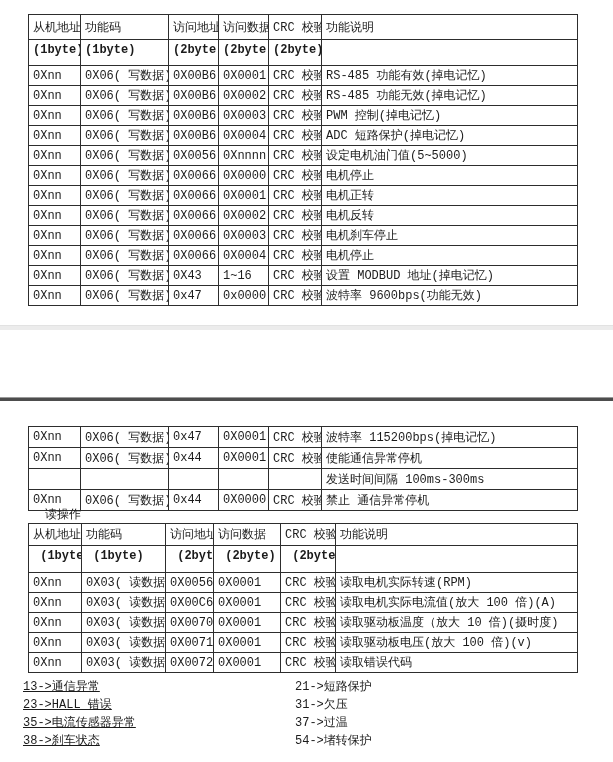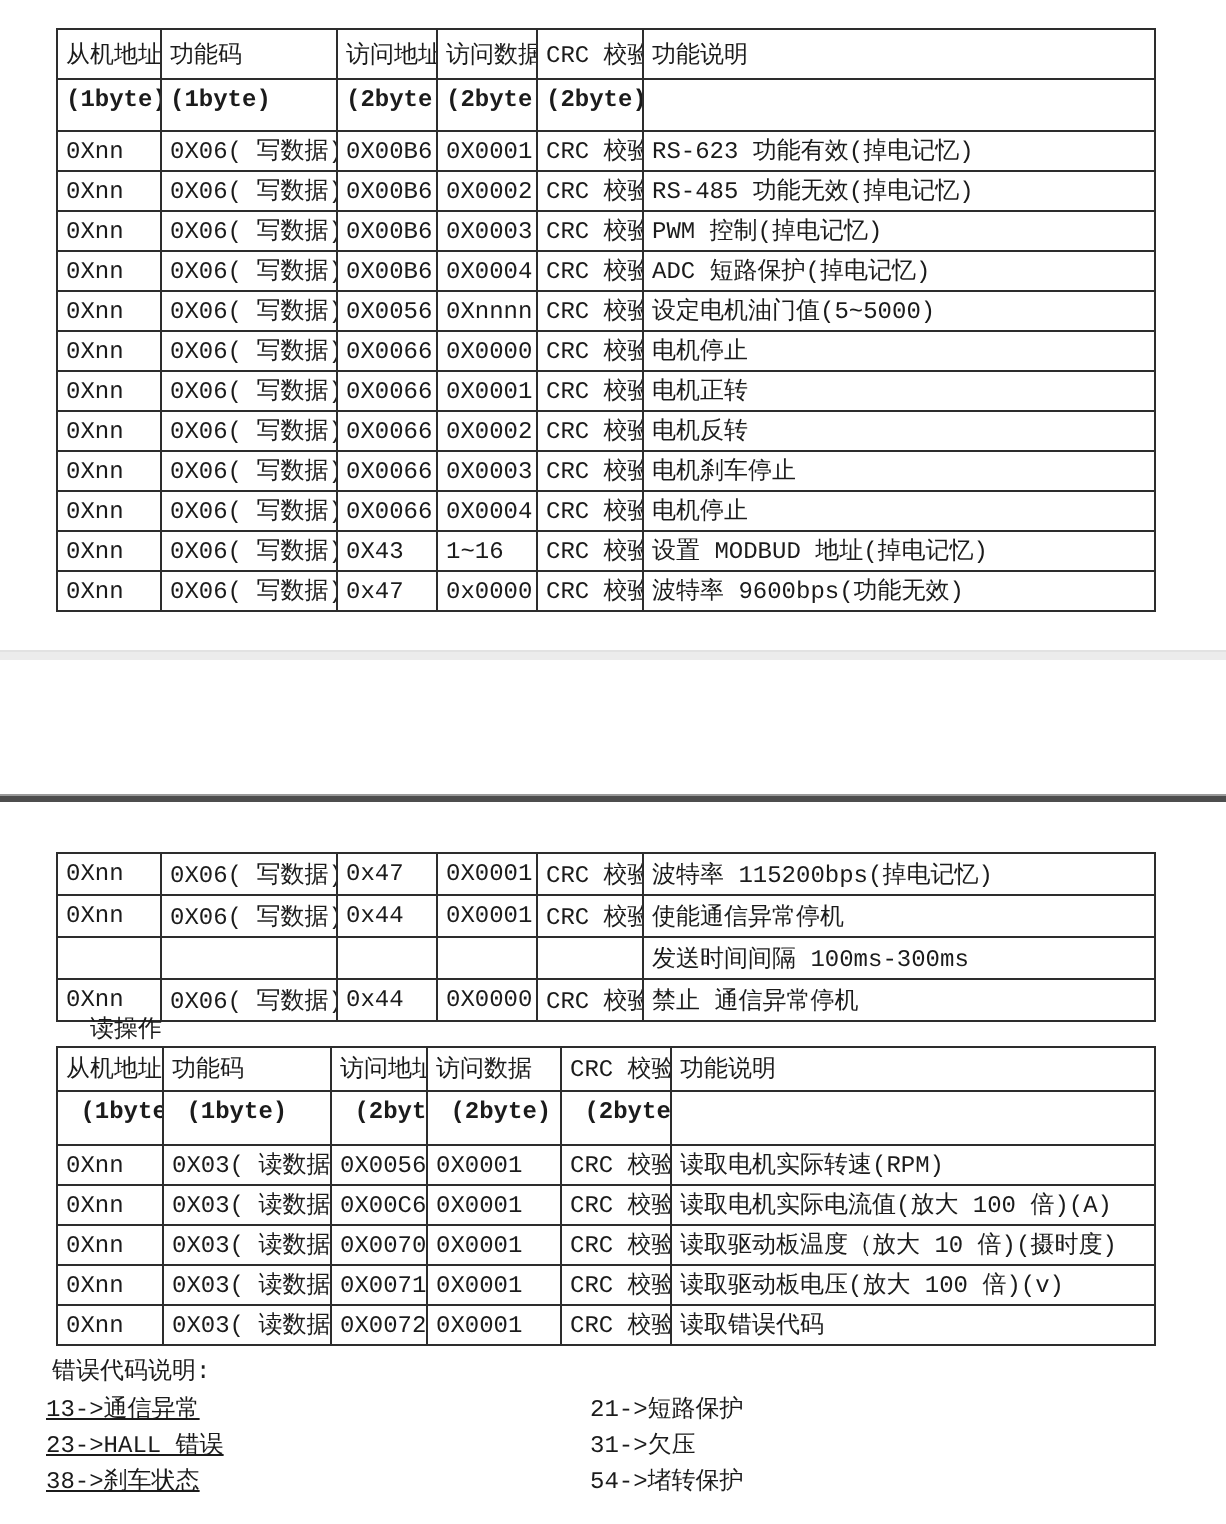--- a/index.html
+++ b/index.html
@@ -78,21 +78,21 @@
       </tr>
     </thead>
     <tbody>
 
     <tr>
         <td>0Xnn</td>
         <td>0X06( 写数据)</td>
         <td>0X00B6</td>
         <td>0X0001</td>
         <td>CRC 校验</td>
-        <td>RS-623 功能有效(掉电记忆)</td>
+        <td>RS-485 功能有效(掉电记忆)</td>
       </tr>
         <tr>
         <td>0Xnn</td>
         <td>0X06( 写数据)</td>
         <td>0X00B6</td>
         <td>0X0002</td>
         <td>CRC 校验</td>
         <td>RS-485 功能无效(掉电记忆)</td>
       </tr>
         <tr>
@@ -295,28 +295,31 @@
         <td>0X03( 读数据)</td>
         <td>0X0072</td>
         <td>0X0001</td>
         <td>CRC 校验</td>
         <td>读取错误代码</td>
       </tr>
       </tbody>
   </table>
 
   <div class="errors">
-    <div class="err-title">错误代码说明:</div>
     <div class="err-row">
       <span>13-&gt;通信异常</span>
       <span class="err-right">21-&gt;短路保护</span>
     </div>
     <div class="err-row">
       <span>23-&gt;HALL 错误</span>
       <span class="err-right">31-&gt;欠压</span>
     </div>
     <div class="err-row">
+      <span>35-&gt;电流传感器异常</span>
+      <span class="err-right">37-&gt;过温</span>
+    </div>
+    <div class="err-row">
       <span>38-&gt;刹车状态</span>
       <span class="err-right">54-&gt;堵转保护</span>
     </div>
   </div>
 
 </div>
 
 </body></html>

